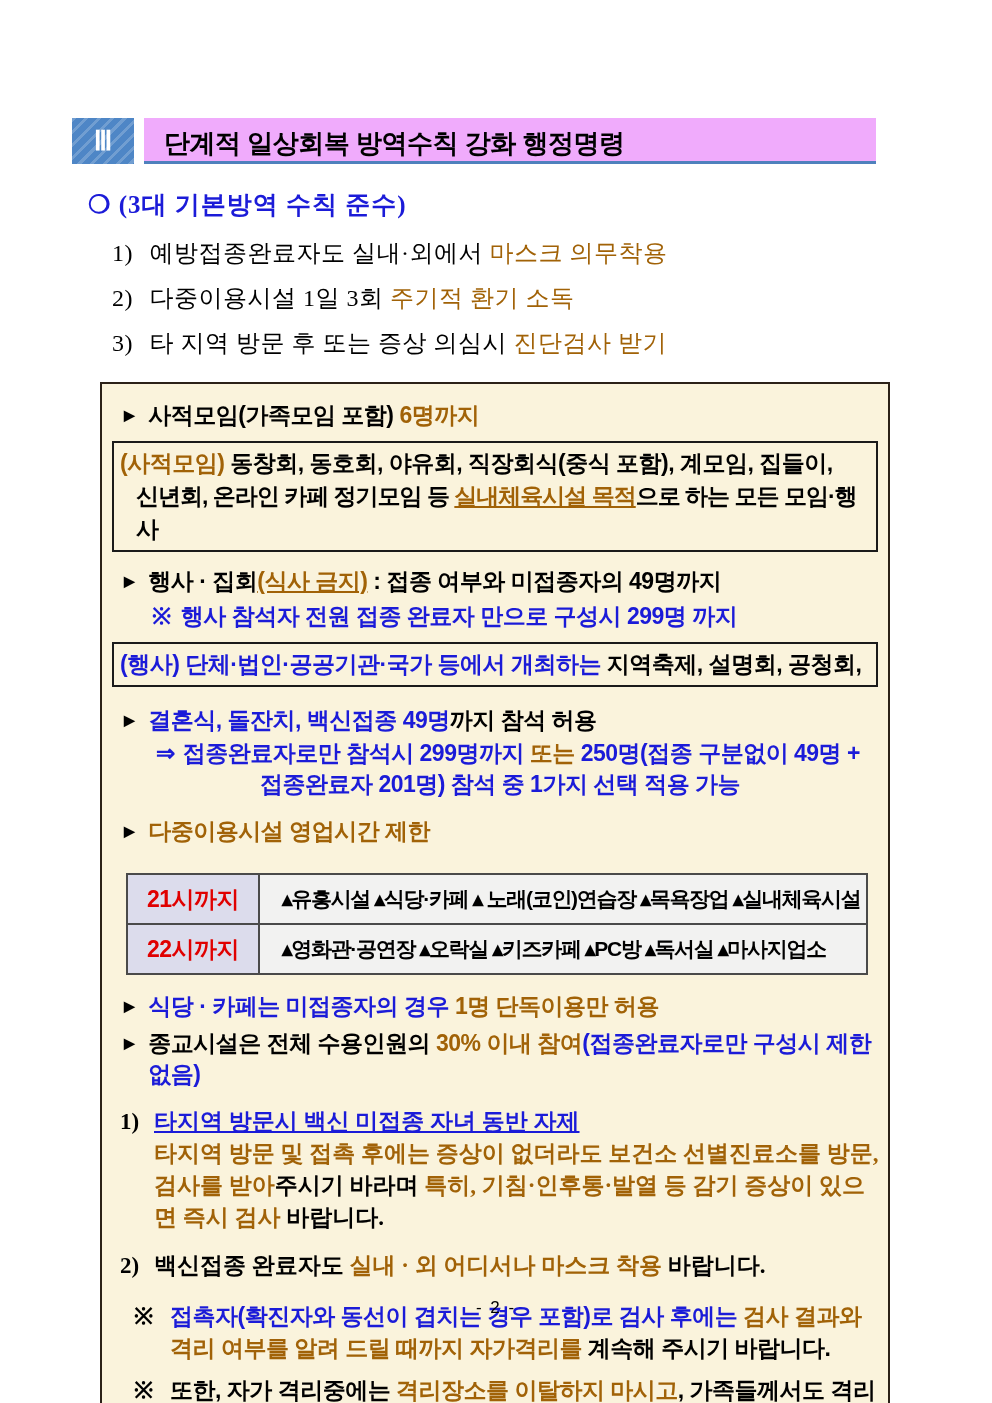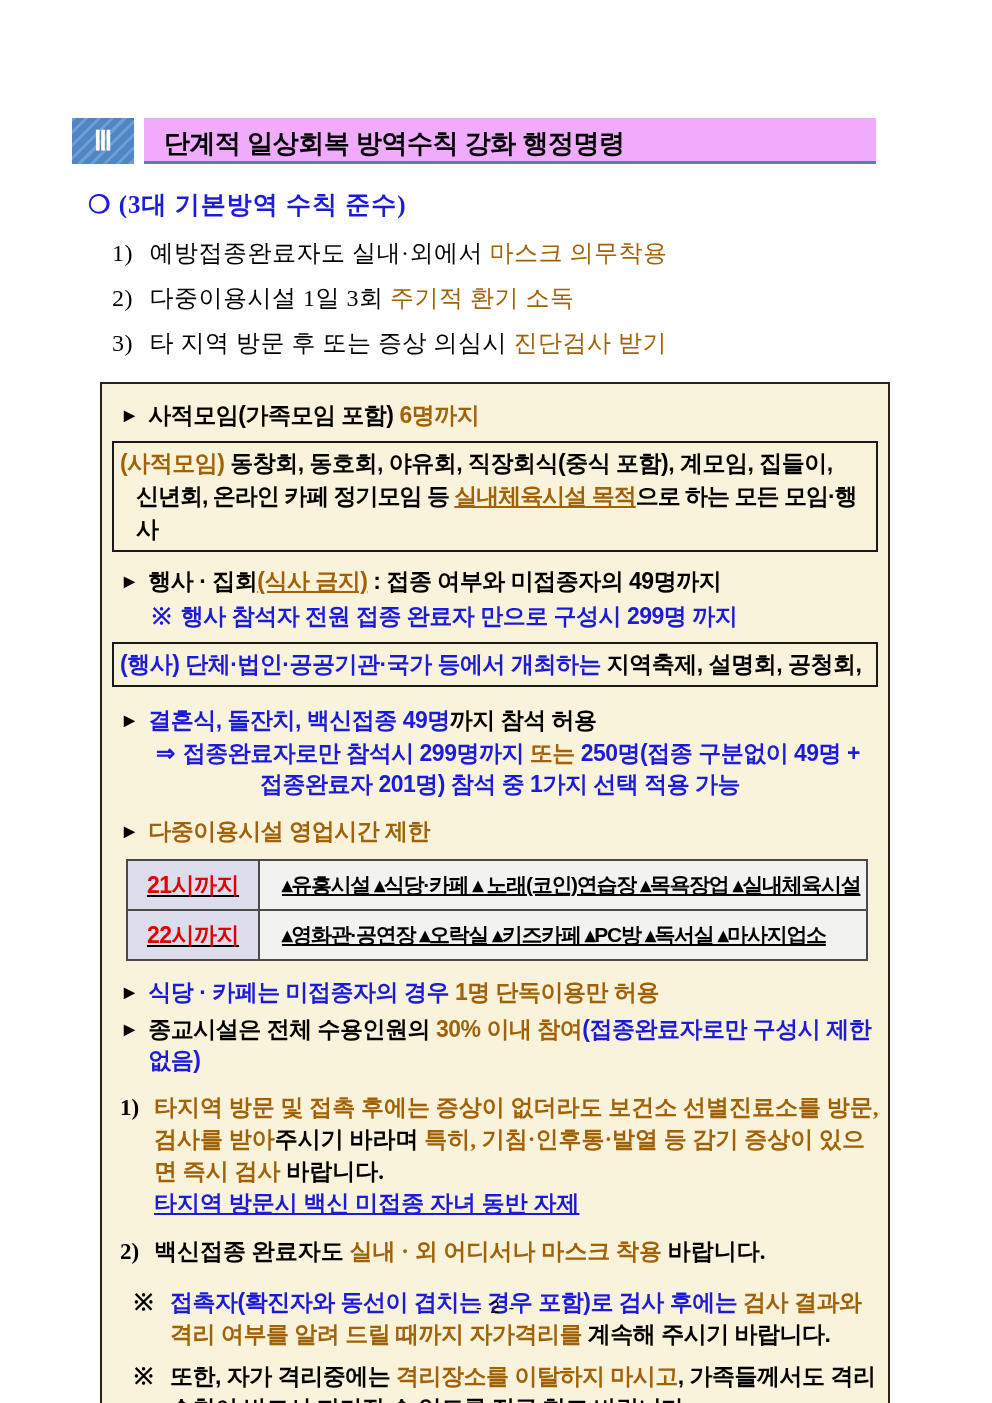--- a/index.html
+++ b/index.html
@@ -36,21 +36,21 @@
   .inner-line2{padding-left:16px;letter-spacing:-1px;}
   .inner2-line2{padding-left:16px;letter-spacing:-2.2px;}
   .note-line{display:flex;margin:4px 0 0 42px;line-height:31px;}
   .note-line .mark{margin-right:10px;flex:0 0 auto;}
   .arrow-block{margin:2px 0 0 46px;line-height:31px;}
   .arrow-block .mark{margin-right:8px;}
   .arrow-cont{margin-left:104px;}
   .mt14{margin-top:14px;} .mt16{margin-top:16px;} .mt18{margin-top:18px;} .mt6{margin-top:6px;} .mt12{margin-top:12px;}
 
   
-  .hours-table{border-collapse:collapse;margin:12px 0 0 16px;width:742px;text-decoration:underline;}
+  .hours-table{border-collapse:collapse;margin:26px 0 0 16px;width:742px;}
   .hours-table td{border:2px solid #4a4a4a;height:46px;vertical-align:middle;}
   .td-time{width:128px;background:#dcdcec;text-align:center;color:#e00000;font-size:23px;font-weight:bold;}
   .td-fac{background:#f2f2f1;padding-left:22px;font-size:21px;font-weight:bold;letter-spacing:-1.3px;}
 
   
   .num-para{position:relative;margin:16px 0 0 10px;padding-left:34px;line-height:32px;}
   .num-para .pnum{position:absolute;left:0;top:0;}
   .para-serif{font-family:"Liberation Serif",serif;letter-spacing:0;}
   .note-para{position:relative;margin:18px 0 0 24px;padding-left:36px;line-height:32px;}
   .note-para .pnum{position:absolute;left:0;top:0;}
@@ -169,24 +169,24 @@
     <div class="bullet-line mt6">
       <span class="tri">▶</span>
       <span>
         <span>종교시설은 전체 수용인원의 </span><span class="t-red">30% 이내 참여</span><span class="t-blue">(접종완료자로만 구성시 제한 없음)</span>
       </span>
     </div>
 
     <div class="num-para para-serif">
       <span class="pnum">1)</span>
       <div>
+        <span class="t-blue u">타지역 방문시 백신 미접종 자녀 동반 자제</span>
+      </div>
+      <div>
         <span class="t-red">타지역 방문 및 접촉 후에는 증상이 없더라도 보건소 선별진료소를 방문, 검사를 받아</span><span>주시기 바라며 </span><span class="t-red">특히, 기침·인후통·발열 등 감기 증상이 있으면 즉시 검사</span><span> 바랍니다.</span>
-      </div>
-      <div>
-        <span class="t-blue u">타지역 방문시 백신 미접종 자녀 동반 자제</span>
       </div>
     </div>
 
     <div class="num-para para-serif mt12">
       <span class="pnum">2)</span>
       <span>백신접종 완료자도 </span><span class="t-red">실내 · 외 어디서나 마스크 착용</span><span> 바랍니다.</span>
     </div>
 
     <div class="note-para">
       <span class="pnum">※</span>

